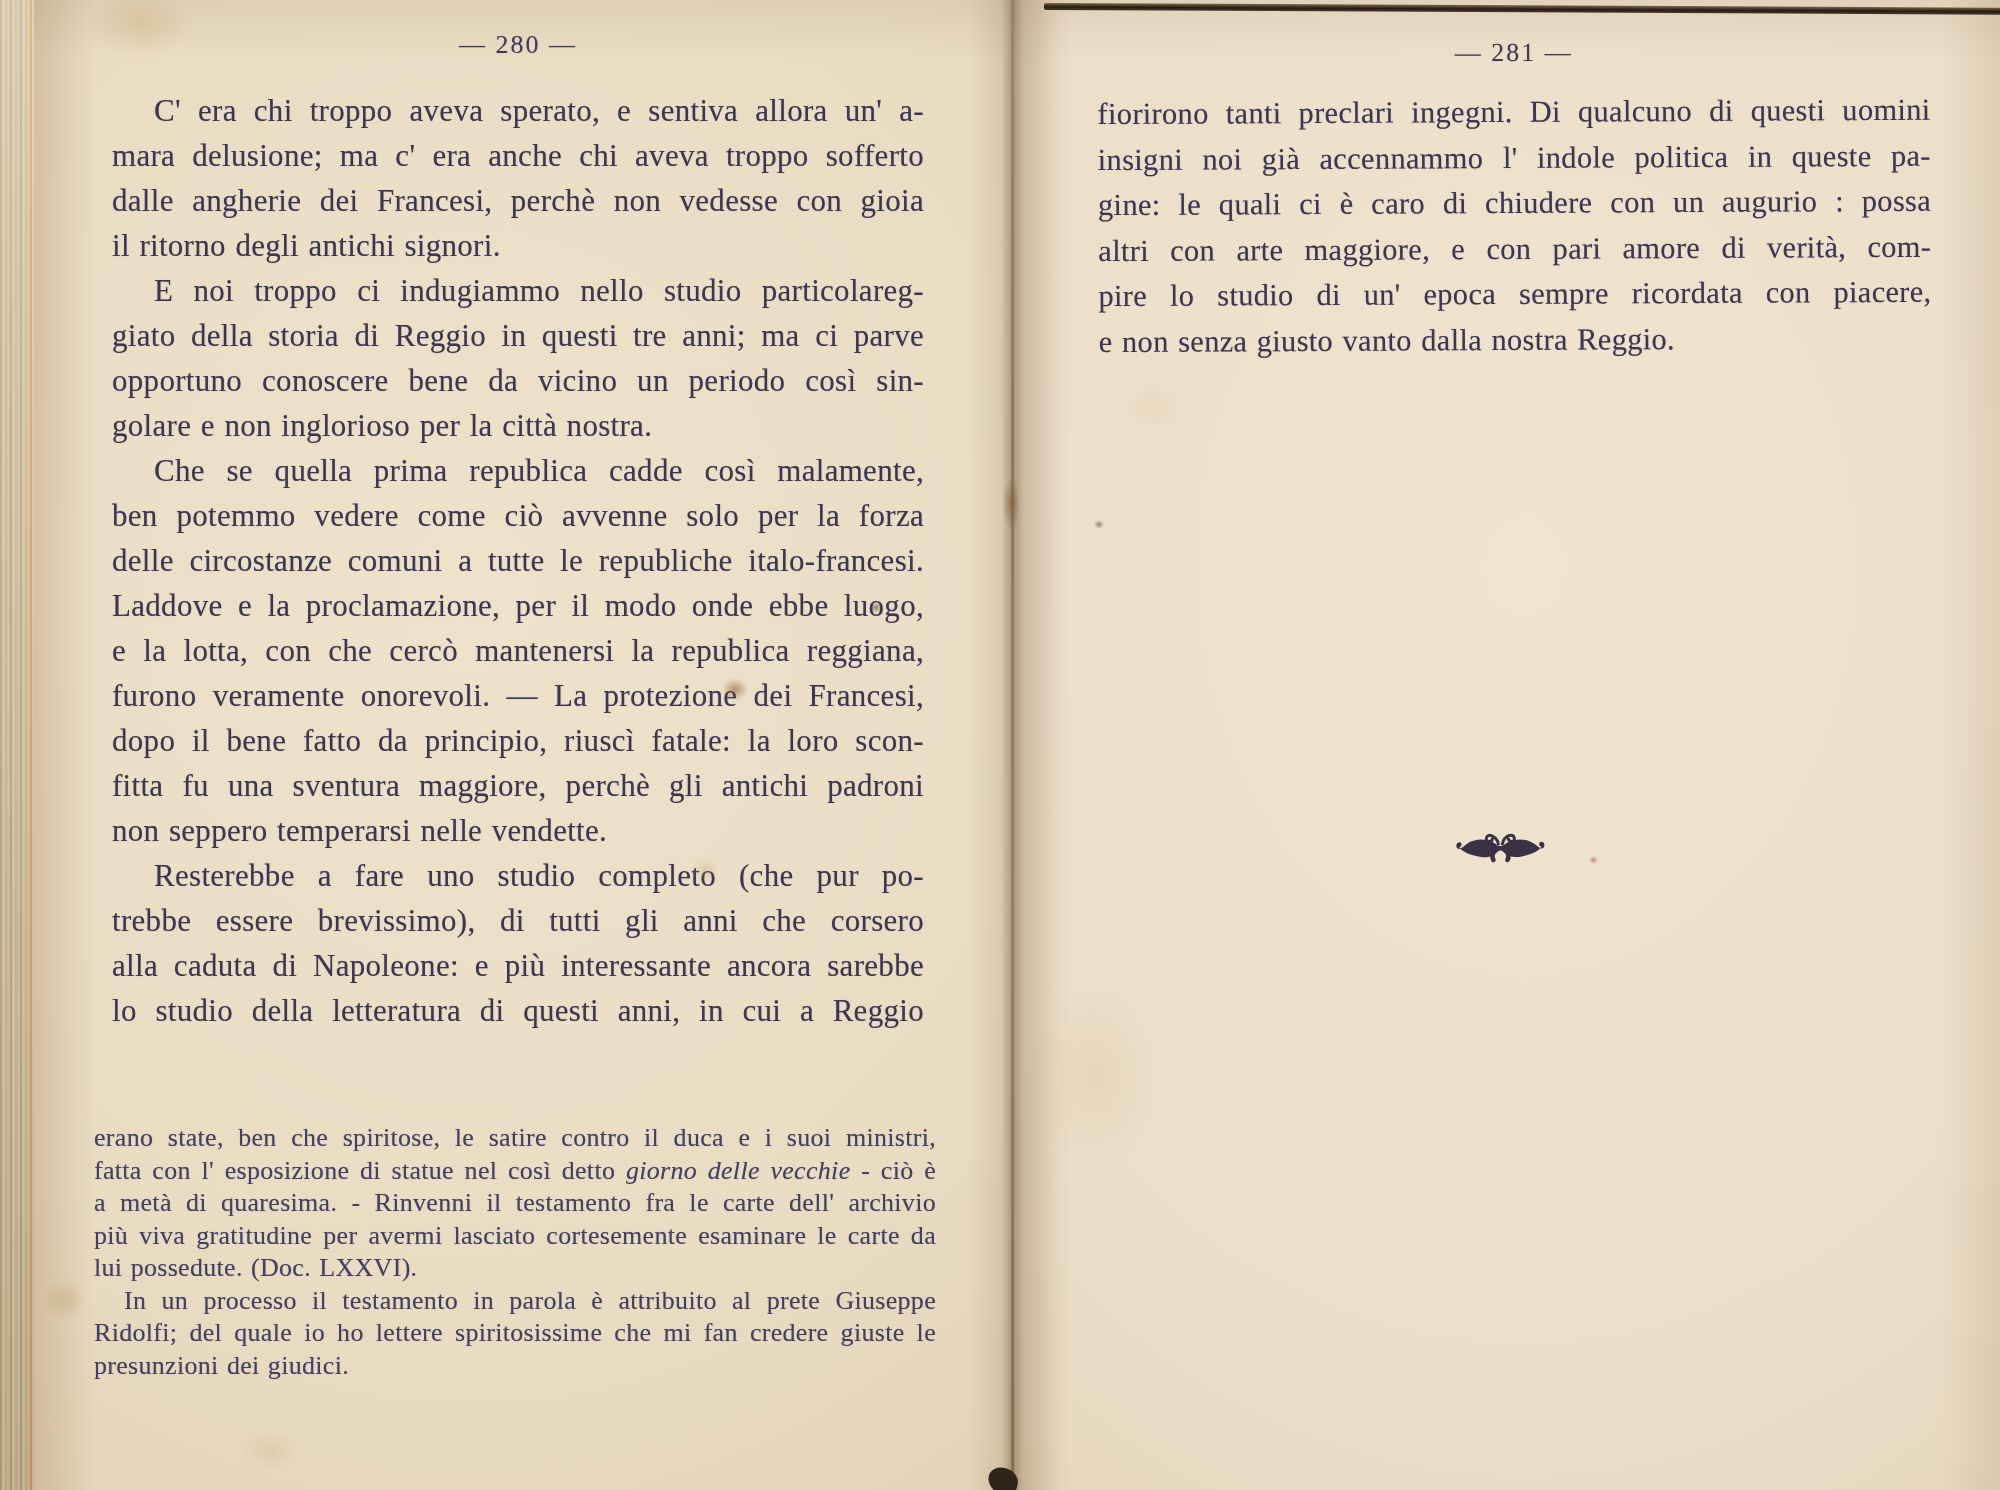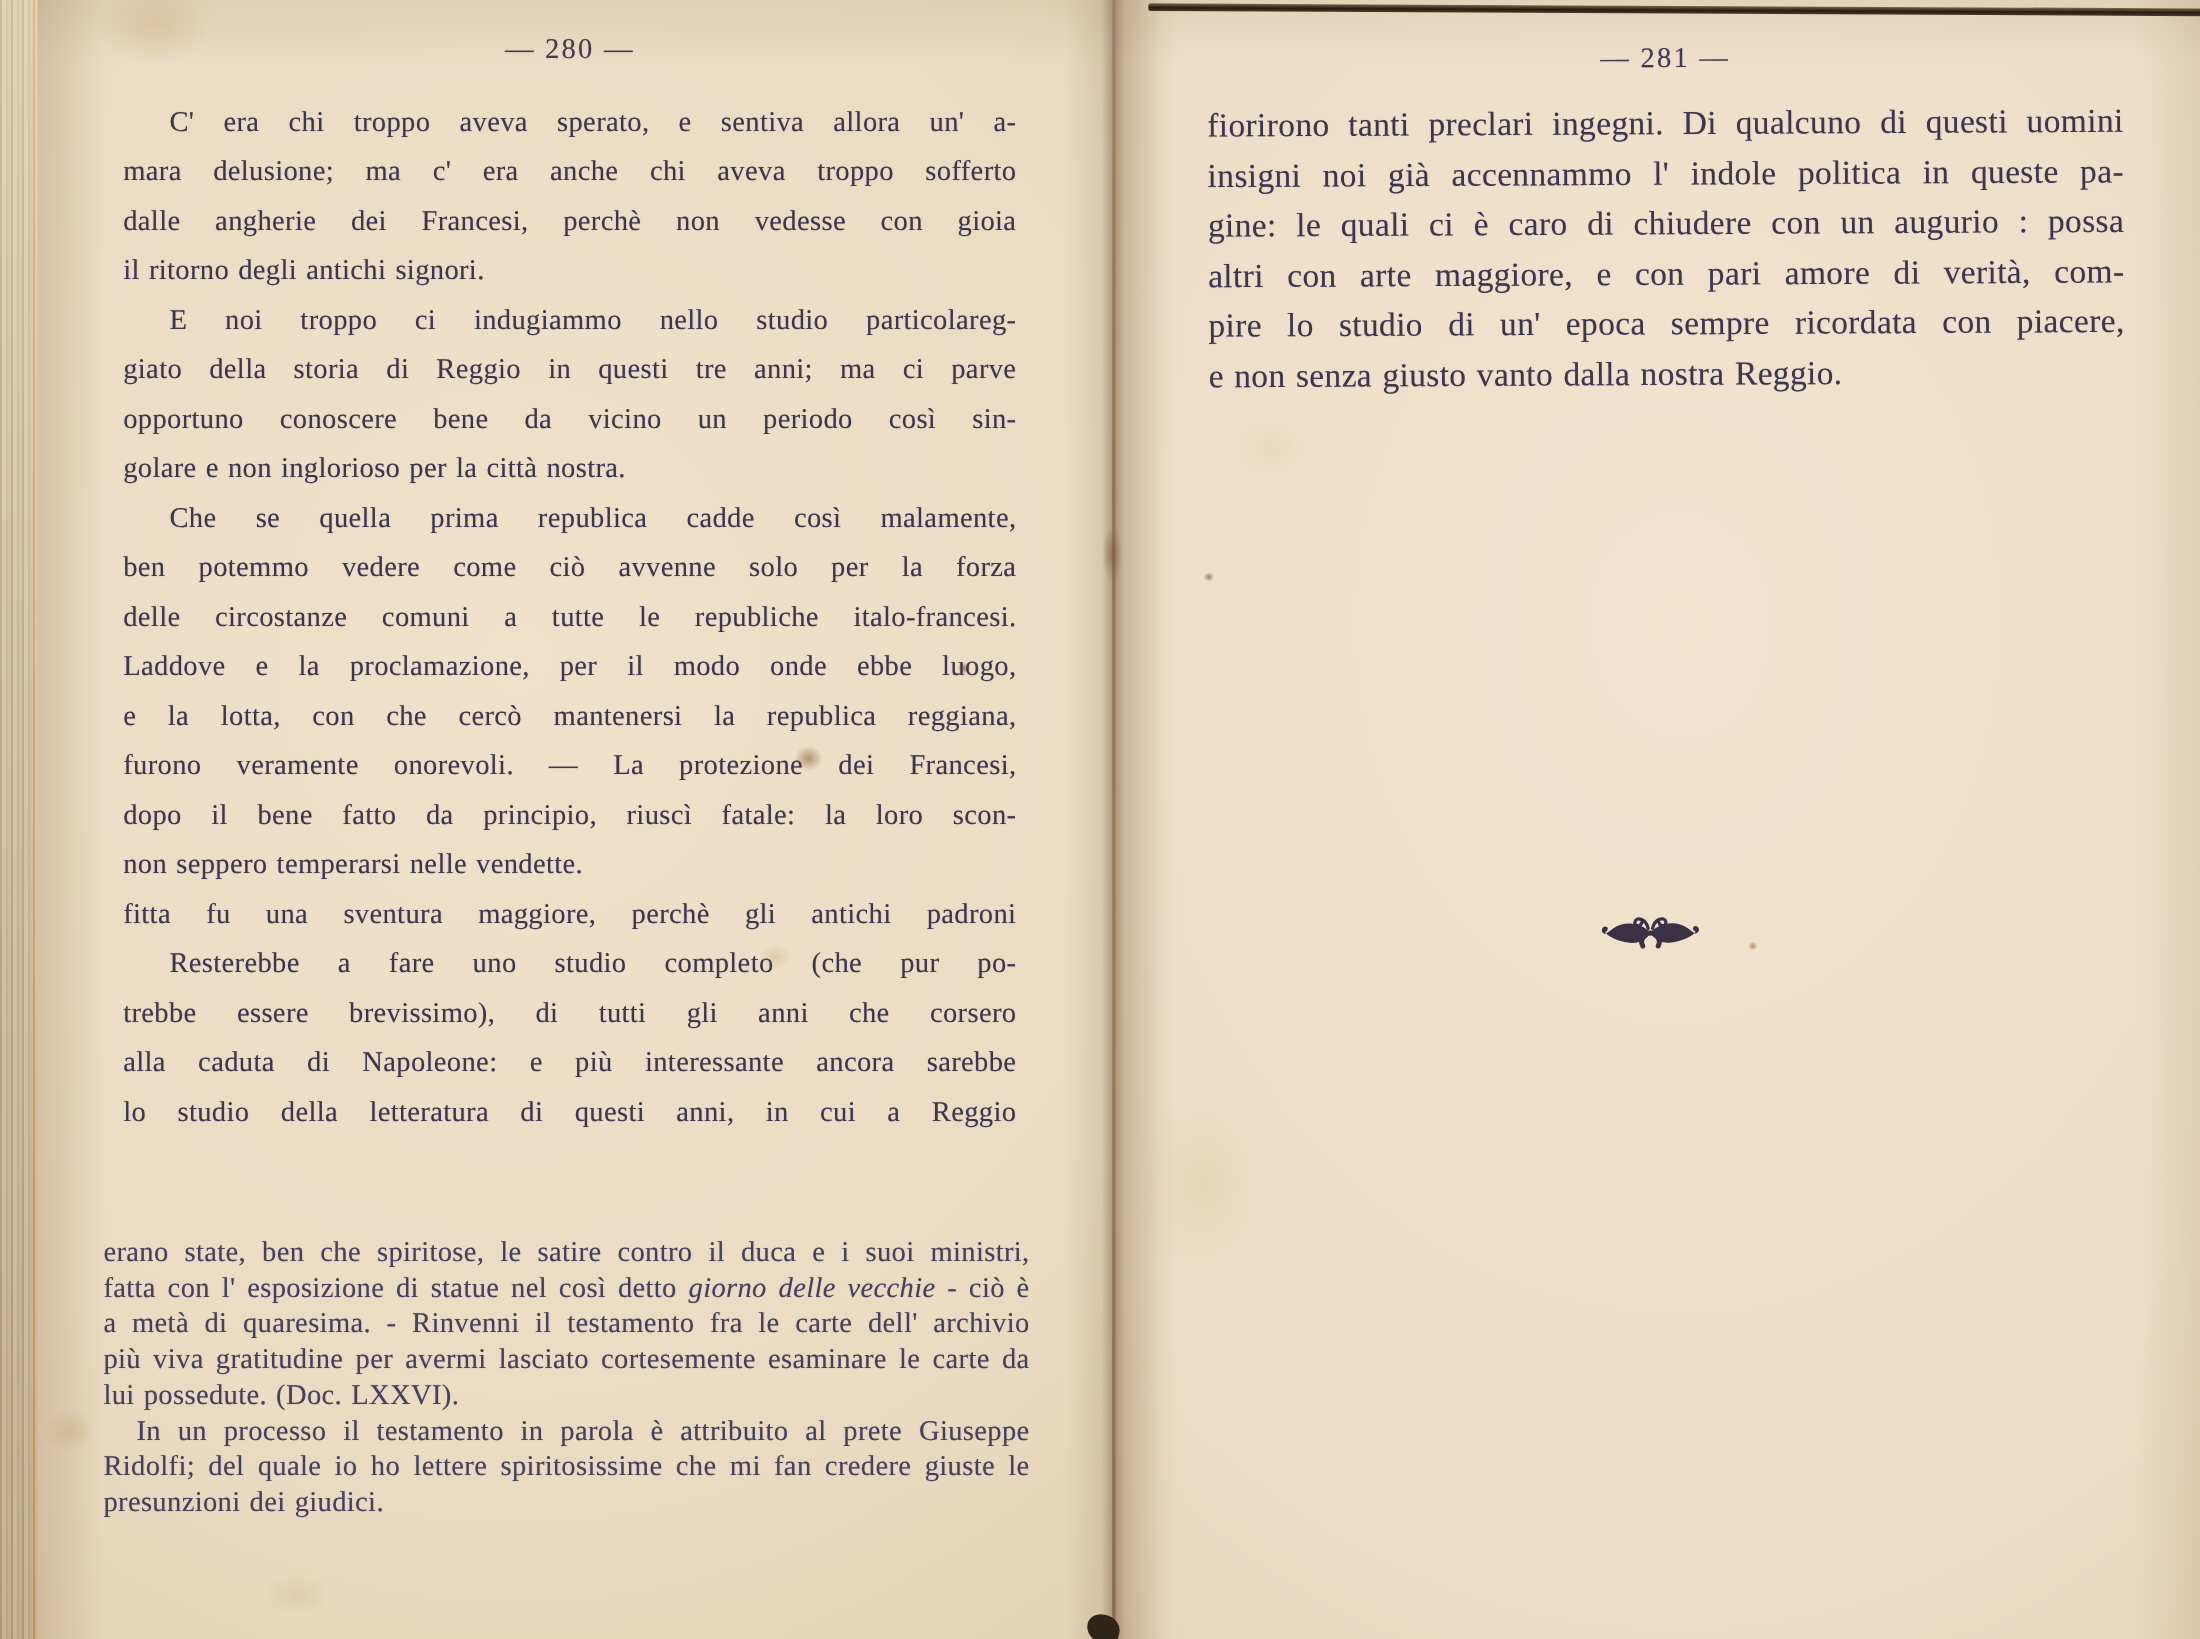--- a/index.html
+++ b/index.html
@@ -76,21 +76,21 @@
   
   .folio{
     position:absolute;text-align:center;
     font-size:26px;letter-spacing:2px;
     color:#413b55;
     text-shadow:0 0 1px rgba(60,54,81,.35);
   }
   .folio-left{left:112px;top:30px;width:812px;}
   .folio-right{left:1098px;top:38px;width:833px;}
   .textblock{position:absolute;}
-  .body-left{left:112px;top:88px;width:812px;font-size:26px;line-height:45px;}
+  .body-left{left:112px;top:88px;width:812px;font-size:31px;line-height:45px;}
   .foot-left{left:94px;top:1122px;width:842px;font-size:26px;line-height:32.5px;color:#454060;}
   .body-right{left:1098px;top:90px;width:833px;font-size:30.5px;line-height:45.5px;}
   .rot-right{transform:rotate(-0.3deg);transform-origin:1500px 200px;}
   .para{margin:0;}
   .line{
     text-align:justify;text-align-last:justify;
     letter-spacing:.3px;word-spacing:1.5px;
     text-shadow:0 0 1px rgba(60,54,81,.38);
     white-space:normal;
   }
@@ -144,22 +144,22 @@
         <div class="line last">golare e non inglorioso per la città nostra.</div>
       </div>
       <div class="para">
         <div class="line ind">Che se quella prima republica cadde così malamente,</div>
         <div class="line">ben potemmo vedere come ciò avvenne solo per la forza</div>
         <div class="line">delle circostanze comuni a tutte le republiche italo-francesi.</div>
         <div class="line">Laddove e la proclamazione, per il modo onde ebbe luogo,</div>
         <div class="line">e la lotta, con che cercò mantenersi la republica reggiana,</div>
         <div class="line">furono veramente onorevoli. — La protezione dei Francesi,</div>
         <div class="line">dopo il bene fatto da principio, riuscì fatale: la loro scon-</div>
+        <div class="line">fitta fu una sventura maggiore, perchè gli antichi padroni</div>
         <div class="line last">non seppero temperarsi nelle vendette.</div>
-        <div class="line">fitta fu una sventura maggiore, perchè gli antichi padroni</div>
       </div>
       <div class="para">
         <div class="line ind">Resterebbe a fare uno studio completo (che pur po-</div>
         <div class="line">trebbe essere brevissimo), di tutti gli anni che corsero</div>
         <div class="line">alla caduta di Napoleone: e più interessante ancora sarebbe</div>
         <div class="line">lo studio della letteratura di questi anni, in cui a Reggio</div>
       </div>
     </div>
 
   <div class="textblock foot-left">

